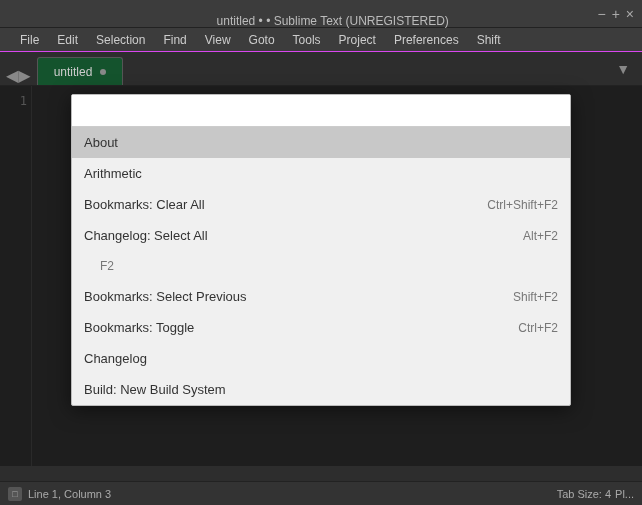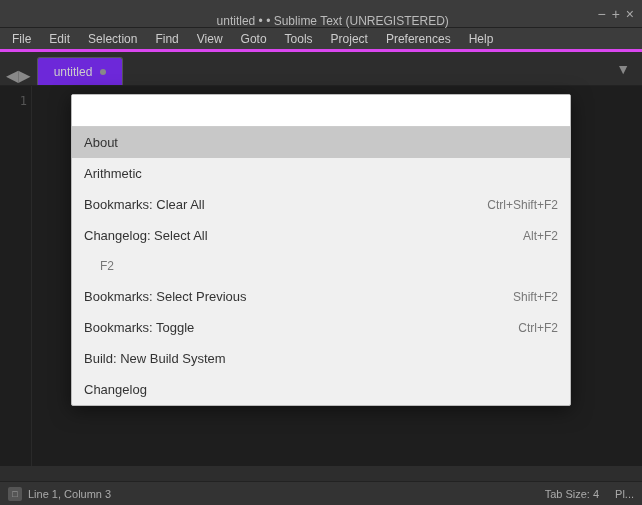--- a/index.html
+++ b/index.html
@@ -43,22 +43,22 @@
     #title-bar .win-left {
       width: 60px;
     }
 
     
     #menu-bar {
       background: #3c3c3c;
       height: 24px;
       display: flex;
       align-items: center;
-      padding: 0 4px;
-      border-bottom: 3px solid #d946ef;
+      padding: 0 12px;
+      border-bottom: 1px solid #d946ef;
       gap: 2px;
     }
     #menu-bar .menu-item {
       padding: 2px 8px;
       font-size: 12px;
       color: #ccc;
       cursor: pointer;
       border-radius: 2px;
     }
 
@@ -74,21 +74,21 @@
     .tab-nav-left {
       display: flex;
       align-items: center;
       margin-right: 4px;
       color: #888;
       font-size: 16px;
       cursor: pointer;
       padding: 0 2px;
     }
     #active-tab {
-      background: #6d28d9;
+      background: #14532d;
       padding: 4px 16px;
       font-size: 12px;
       color: #ccc;
       border-top: 1px solid #555;
       border-left: 1px solid #555;
       border-right: 1px solid #555;
       border-radius: 3px 3px 0 0;
       display: flex;
       align-items: center;
       gap: 8px;
@@ -215,21 +215,21 @@
       gap: 16px;
     }
     #status-bar .status-left {
       display: flex;
       align-items: center;
       gap: 6px;
     }
     #status-bar .status-right {
       margin-left: auto;
       display: flex;
-      gap: 16px;
+      gap: 4px;
     }
     .status-icon {
       width: 14px;
       height: 14px;
       background: #555;
       border-radius: 2px;
       display: inline-flex;
       align-items: center;
       justify-content: center;
       font-size: 9px;
@@ -251,21 +251,21 @@
 <div id="menu-bar">
   <span class="menu-item">File</span>
   <span class="menu-item">Edit</span>
   <span class="menu-item">Selection</span>
   <span class="menu-item">Find</span>
   <span class="menu-item">View</span>
   <span class="menu-item">Goto</span>
   <span class="menu-item">Tools</span>
   <span class="menu-item">Project</span>
   <span class="menu-item">Preferences</span>
-  <span class="menu-item">Help</span>
+  <span class="menu-item">Shift</span>
 </div>
 
 <div id="tab-bar">
   <div class="tab-nav-left">
     <span>◀</span>
       <span>▶</span>
   </div>
   <div id="active-tab">
     <span>untitled</span>
     <div class="tab-dot"></div>
@@ -302,24 +302,24 @@
         </div>
         <div class="command-item">
           <span class="label">Bookmarks: Select Previous</span>
           <span class="shortcut">Shift+F2</span>
         </div>
         <div class="command-item">
           <span class="label">Bookmarks: Toggle</span>
           <span class="shortcut">Ctrl+F2</span>
         </div>
         <div class="command-item">
+          <span class="label">Changelog</span>
+        </div>
+        <div class="command-item">
           <span class="label">Build: New Build System</span>
-        </div>
-        <div class="command-item">
-          <span class="label">Changelog</span>
         </div>
       </div>
   </div>
 </div>
 
 <div id="status-bar">
   <div class="status-left">
     <div class="status-icon">□</div>
     <span>Line 1, Column 3</span>
   </div>

